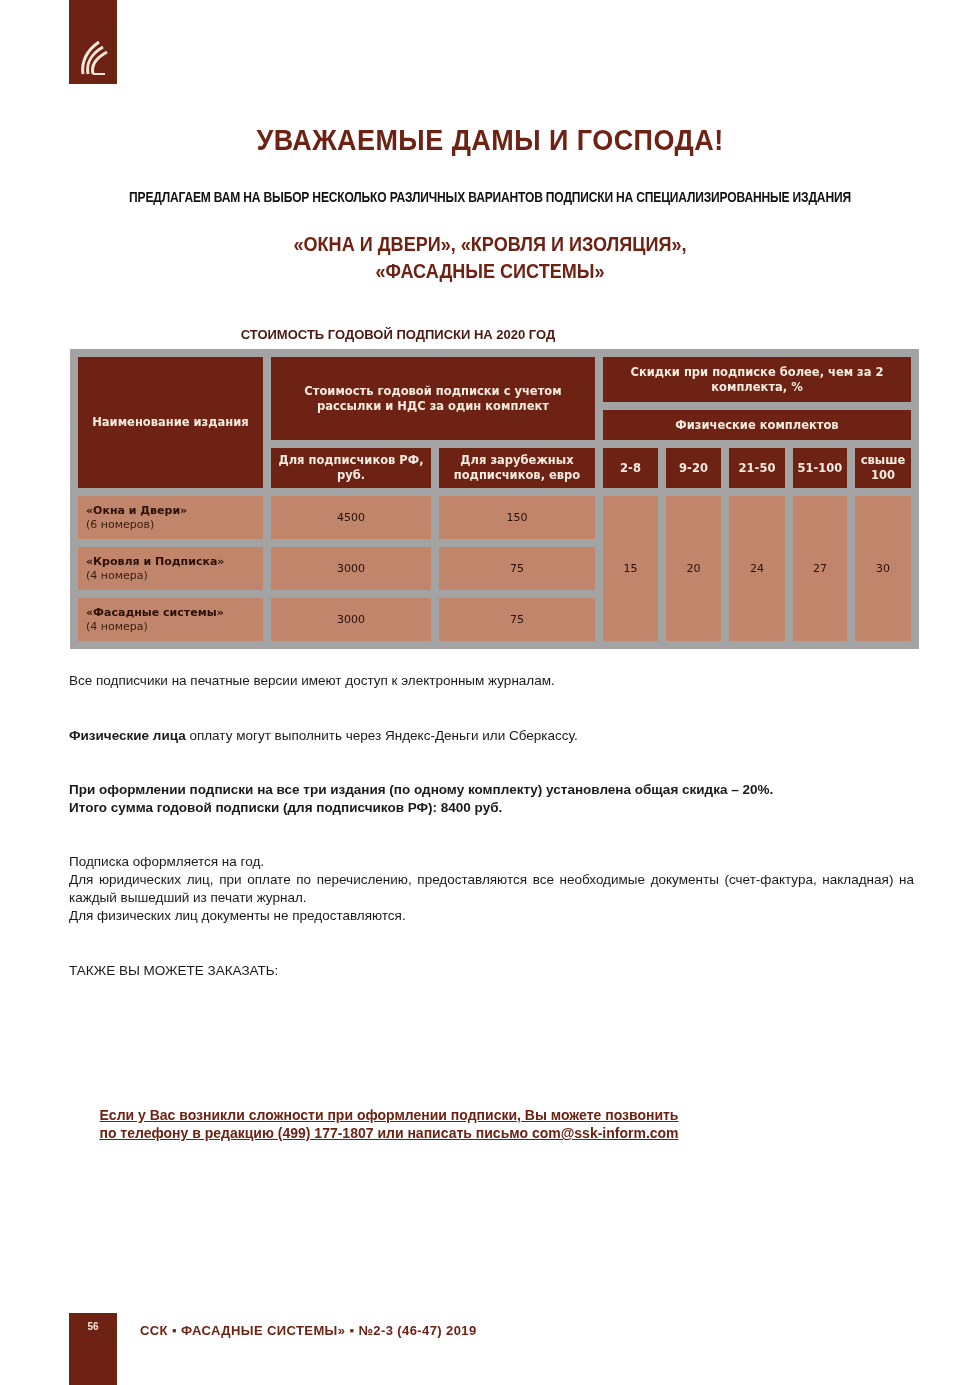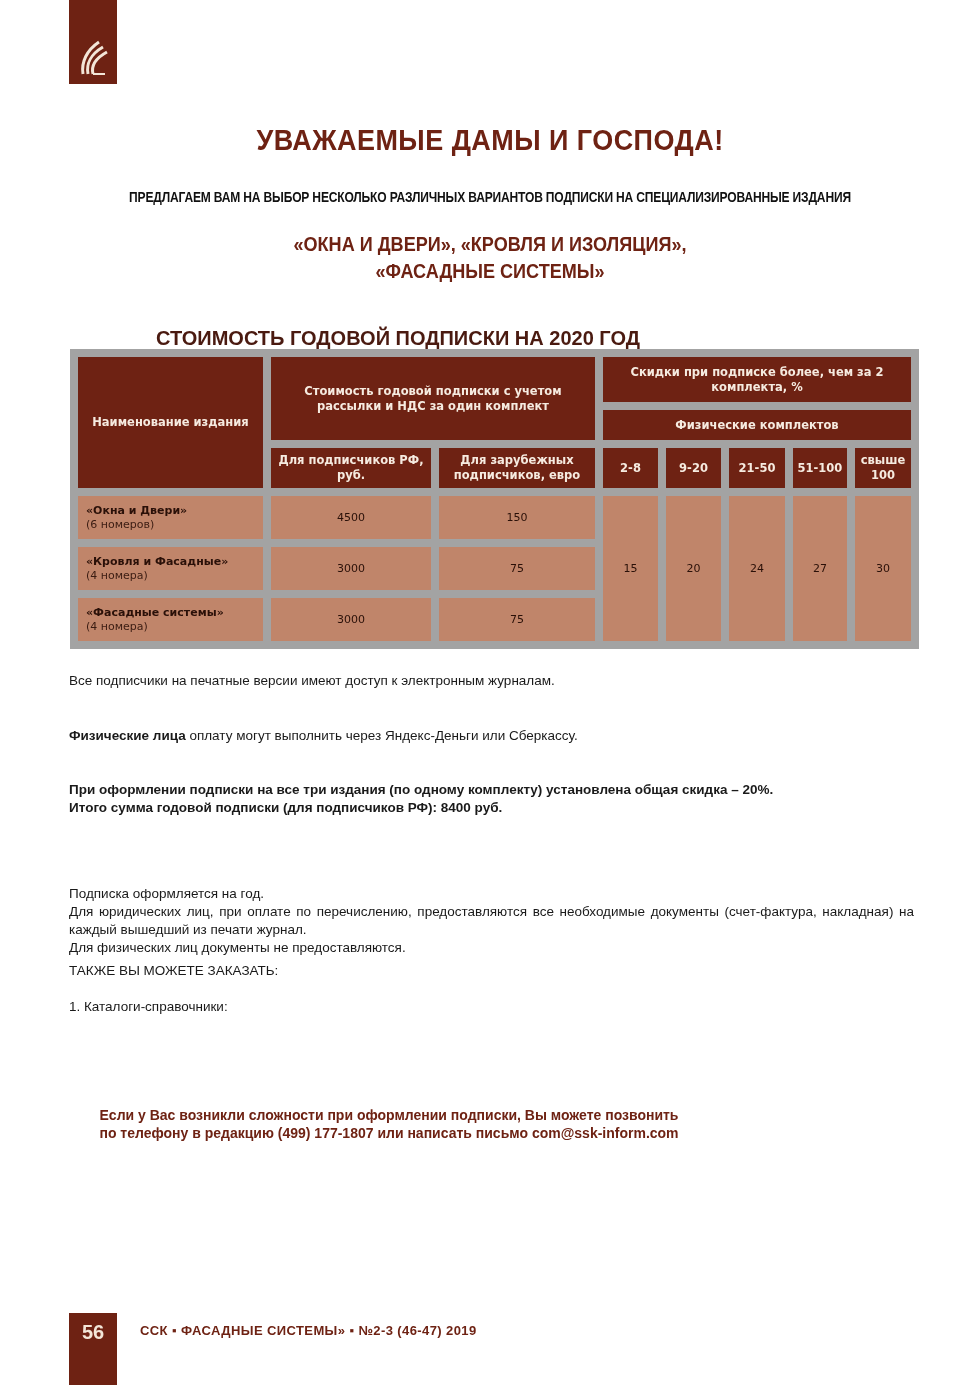--- a/index.html
+++ b/index.html
@@ -22,21 +22,21 @@
     font-weight: 700; font-size: 14px; color: #111; transform: scaleX(0.86);
     letter-spacing: -0.2px;
   }
   .pubs {
     position: absolute; left: 0; top: 230px; width: 980px; text-align: center;
     font-weight: 700; font-size: 21px; color: #6e2213; line-height: 27px;
     transform: scaleX(0.86);
   }
   .table-caption {
     position: absolute; left: 0; top: 327px; width: 796px; text-align: center;
-    font-weight: 700; font-size: 20px; color: #4a1a10; padding-left: 0;
+    font-weight: 700; font-size: 13px; color: #4a1a10; padding-left: 0;
   }
   .table-caption span { display: inline-block; margin-left: 0; }
 
   .price-table {
     position: absolute; left: 70px; top: 349px; width: 841px;
     border-collapse: collapse; table-layout: fixed;
     font-family: "DejaVu Sans", sans-serif;
   }
   .price-table td, .price-table th {
     border: 8px solid #a3a3a3; text-align: center; vertical-align: middle;
@@ -56,37 +56,37 @@
   .h3 { height: 48px; }
   .brow { height: 51px; }
 
   .body-text {
     position: absolute; left: 69px; width: 845px; font-size: 13.5px; line-height: 18px;
     color: #1a1a1a;
   }
   .p1 { top: 672px; }
   .p2 { top: 727px; }
   .p3 { top: 781px; font-weight: 700; }
-  .p4 { top: 853px; text-align: justify; margin-top: 32px; }
+  .p4 { top: 853px; text-align: justify; }
   .p5 { top: 962px; }
   .p6 { top: 998px; }
   .bold { font-weight: 700; }
 
   .contact {
     position: absolute; left: 0; top: 1106px; width: 778px; text-align: center;
-    font-weight: 700; font-size: 14px; line-height: 18px; color: #6e2213;
+    font-weight: 700; font-size: 14px; line-height: 18px; color: #6e2213; text-decoration: underline;
   }
 
   .page-block {
     position: absolute; left: 69px; top: 1313px; width: 48px; height: 72px;
     background: #6e2213;
   }
   .page-num {
     position: absolute; left: 0; top: 8px; width: 48px; text-align: center;
-    color: #f3e6d8; font-weight: 700; font-size: 20px;
+    color: #f3e6d8; font-weight: 700; font-size: 10px;
   }
   .footer-line {
     position: absolute; left: 140px; top: 1323px; font-weight: 700; font-size: 13px;
     color: #6e2213; letter-spacing: 0.4px;
   }
 </style>
 </head>
 <body>
 
 <div class="logo-block">
@@ -144,21 +144,21 @@
     <td>4500</td>
     <td>150</td>
     <td rowspan="3">15</td>
     <td rowspan="3">20</td>
     <td rowspan="3">24</td>
     <td rowspan="3">27</td>
     <td rowspan="3">30</td>
   </tr>
   <tr class="brow">
     <td class="name">
-      <span class="pname">«Кровля и Фасадные»</span>
+      <span class="pname">«Кровля и Подписка»</span>
       <span class="pcount">(4 номера)</span>
     </td>
     <td>3000</td>
     <td>75</td>
   </tr>
   <tr class="brow">
     <td class="name">
       <span class="pname">«Фасадные системы»</span>
       <span class="pcount">(4 номера)</span>
     </td>
@@ -174,21 +174,20 @@
   <div>При оформлении подписки на все три издания (по одному комплекту) установлена общая скидка – 20%.</div>
   <div>Итого сумма годовой подписки (для подписчиков РФ): 8400 руб.</div>
 </div>
 <div class="body-text p4">
   <div>Подписка оформляется на год.</div>
   <div>Для юридических лиц, при оплате по перечислению, предоставляются все необходимые документы (счет-фактура, накладная) на каждый вышедший из печати журнал.</div>
   <div>Для физических лиц документы не предоставляются.</div>
 </div>
 <div class="body-text p5">ТАКЖЕ ВЫ МОЖЕТЕ ЗАКАЗАТЬ:</div>
 <div class="body-text p6">
-  <div>1. Каталоги-справочники:</div>
 </div>
 
 <div class="contact">
   <div>Если у Вас возникли сложности при оформлении подписки, Вы можете позвонить</div>
   <div><span>по телефону в редакцию (499) 177-1807 или написать письмо </span><span>com@ssk-inform.com</span></div>
 </div>
 
 <div class="page-block">
   <div class="page-num">56</div>
 </div>

